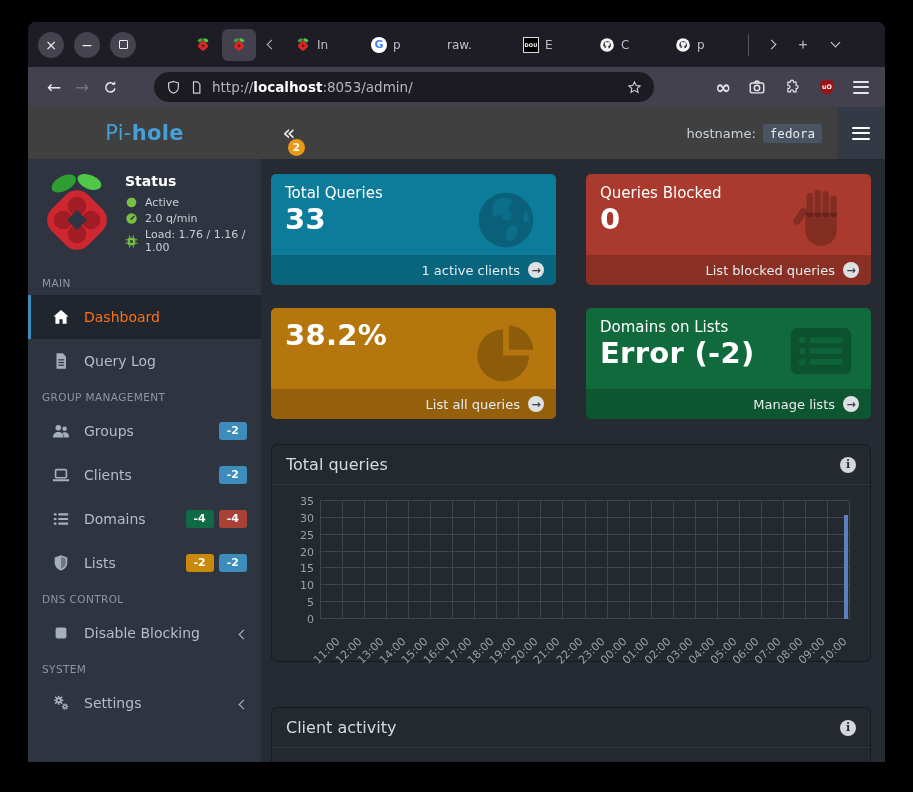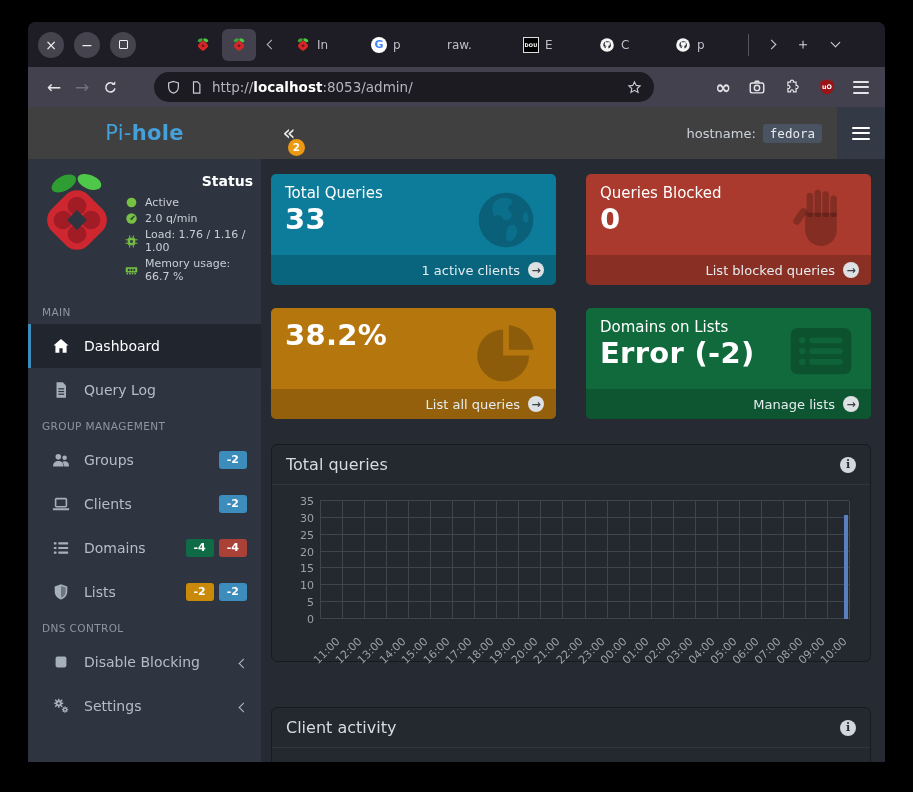--- a/index.html
+++ b/index.html
@@ -68,28 +68,28 @@
   .hostname code{font-family:"DejaVu Sans Mono","Liberation Mono",monospace;font-size:12.5px;background:#4a5361;
           color:#e8ebee;padding:2px 7px;border-radius:3px;}
   .menu-sq{width:48px;height:52px;background:#333a46;display:flex;align-items:center;justify-content:center;}
   .menu-sq .burger i{width:18px;background:#fff;}
 
   
   .app-body{flex:1;display:flex;overflow:hidden;}
   .sidebar{width:233px;flex:none;background:#2f3540;display:flex;flex-direction:column;overflow:hidden;}
   .side-top{display:flex;gap:9px;padding:12px 8px 12px 10px;}
   .side-top svg.logo{width:78px;height:84px;flex:none;}
-  .status-title{font-size:14px;font-weight:bold;color:#fff;margin:2px 0 7px;text-align:right;}
+  .status-title{font-size:14px;font-weight:bold;color:#fff;margin:2px 0 7px;}
   .status-row{display:flex;align-items:center;gap:7px;margin:3px 0;font-size:11px;color:#c7ced5;}
   .status-row svg{width:13px;height:13px;flex:none;color:#76c043;}
   .side-label{padding:8px 14px 6px;font-size:10.5px;color:#8d96a0;letter-spacing:.4px;}
   .side-item{height:44px;display:flex;align-items:center;padding:0 14px 0 22px;color:#b4bdc6;font-size:14px;position:relative;}
   .side-item .ic{width:22px;margin-right:12px;color:#a6b0ba;display:flex;justify-content:center;}
   .side-item .ic svg{width:18px;height:18px;}
-  .side-item.active{background:#20252e;border-left:3px solid #3c8dbc;padding-left:19px;color:#ffffff;}
+  .side-item.active{background:#20252e;border-left:3px solid #3c8dbc;padding-left:19px;color:#f97316;}
   .side-item.active .ic{color:#fff;}
   .badges{margin-left:auto;display:flex;gap:5px;align-items:center;}
   .badge{font-size:11px;font-weight:bold;color:#fff;padding:2.5px 8px;border-radius:3px;line-height:1.2;}
   .item-chev{margin-left:12px;color:#b4bdc6;}
   .item-chev.solo{margin-left:auto;}
 
   
   .main{flex:1;background:#262b33;padding:15px 14px 0 10px;display:flex;flex-direction:column;overflow:hidden;}
   .cards{display:grid;grid-template-columns:1fr 1fr;column-gap:30px;row-gap:23px;}
   .card{border-radius:5px;height:111px;position:relative;color:#fff;overflow:hidden;}
@@ -341,35 +341,20 @@
                       <line x1="0.6" y1="5" x2="3" y2="5"></line>
                       <line x1="0.6" y1="9" x2="3" y2="9"></line>
                       <line x1="11" y1="5" x2="13.4" y2="5"></line>
                       <line x1="11" y1="9" x2="13.4" y2="9"></line>
                     </g>
                     <rect x="5.6" y="5.6" width="2.8" height="2.8" fill="#2f3540" stroke="none"></rect>
                   </svg>
                 </span>
                 <span>Load: 1.76 / 1.16 / 1.00</span>
               </div>
-              <div class="status-row">
-                <span style="display: flex;">
-                  <svg viewBox="0 0 14 14" fill="currentColor">
-                    <rect x="0.8" y="3.6" width="12.4" height="5.6" rx="0.8"></rect>
-                    <rect x="1.6" y="9.6" width="1.7" height="1.6"></rect>
-                    <rect x="4.4" y="9.6" width="1.7" height="1.6"></rect>
-                    <rect x="7.2" y="9.6" width="1.7" height="1.6"></rect>
-                    <rect x="10" y="9.6" width="1.7" height="1.6"></rect>
-                    <rect x="3" y="5.2" width="2" height="2.4" fill="#2f3540"></rect>
-                    <rect x="6" y="5.2" width="2" height="2.4" fill="#2f3540"></rect>
-                    <rect x="9" y="5.2" width="2" height="2.4" fill="#2f3540"></rect>
-                  </svg>
-                </span>
-                <span>Memory usage: 66.7 %</span>
-              </div>
             </div>
         </div>
       </div>
       <div id="side-menu">
           <div class="side-label">MAIN</div>
           <div class="side-item active">
             <span class="ic">
               <svg viewBox="0 0 20 20" fill="currentColor">
                 <path d="M10 2.2L18.4 9.5h-2.2v8h-4.4v-5H8.2v5H3.8v-8H1.6z"></path>
               </svg>
@@ -447,20 +432,21 @@
           <div class="side-label">DNS CONTROL</div>
           <div class="side-item">
             <span class="ic">
               <svg viewBox="0 0 20 20" fill="currentColor">
                 <rect x="4" y="4" width="12" height="12" rx="2"></rect>
               </svg>
             </span>
             <span>Disable Blocking</span>
             <span class="item-chev solo"><span class="chev left"></span></span>
           </div>
+          <div class="side-label">SYSTEM</div>
           <div class="side-item">
             <span class="ic">
               <svg viewBox="0 0 20 20" stroke="currentColor" fill="currentColor">
                 <g stroke-width="1.7">
                   <line x1="7.5" y1="2" x2="7.5" y2="12"></line>
                   <line x1="2.5" y1="7" x2="12.5" y2="7"></line>
                   <line x1="3.6" y1="3.1" x2="11.4" y2="10.9"></line>
                   <line x1="11.4" y1="3.1" x2="3.6" y2="10.9"></line>
                 </g>
                 <circle cx="7.5" cy="7" r="3.4" stroke="none"></circle>

